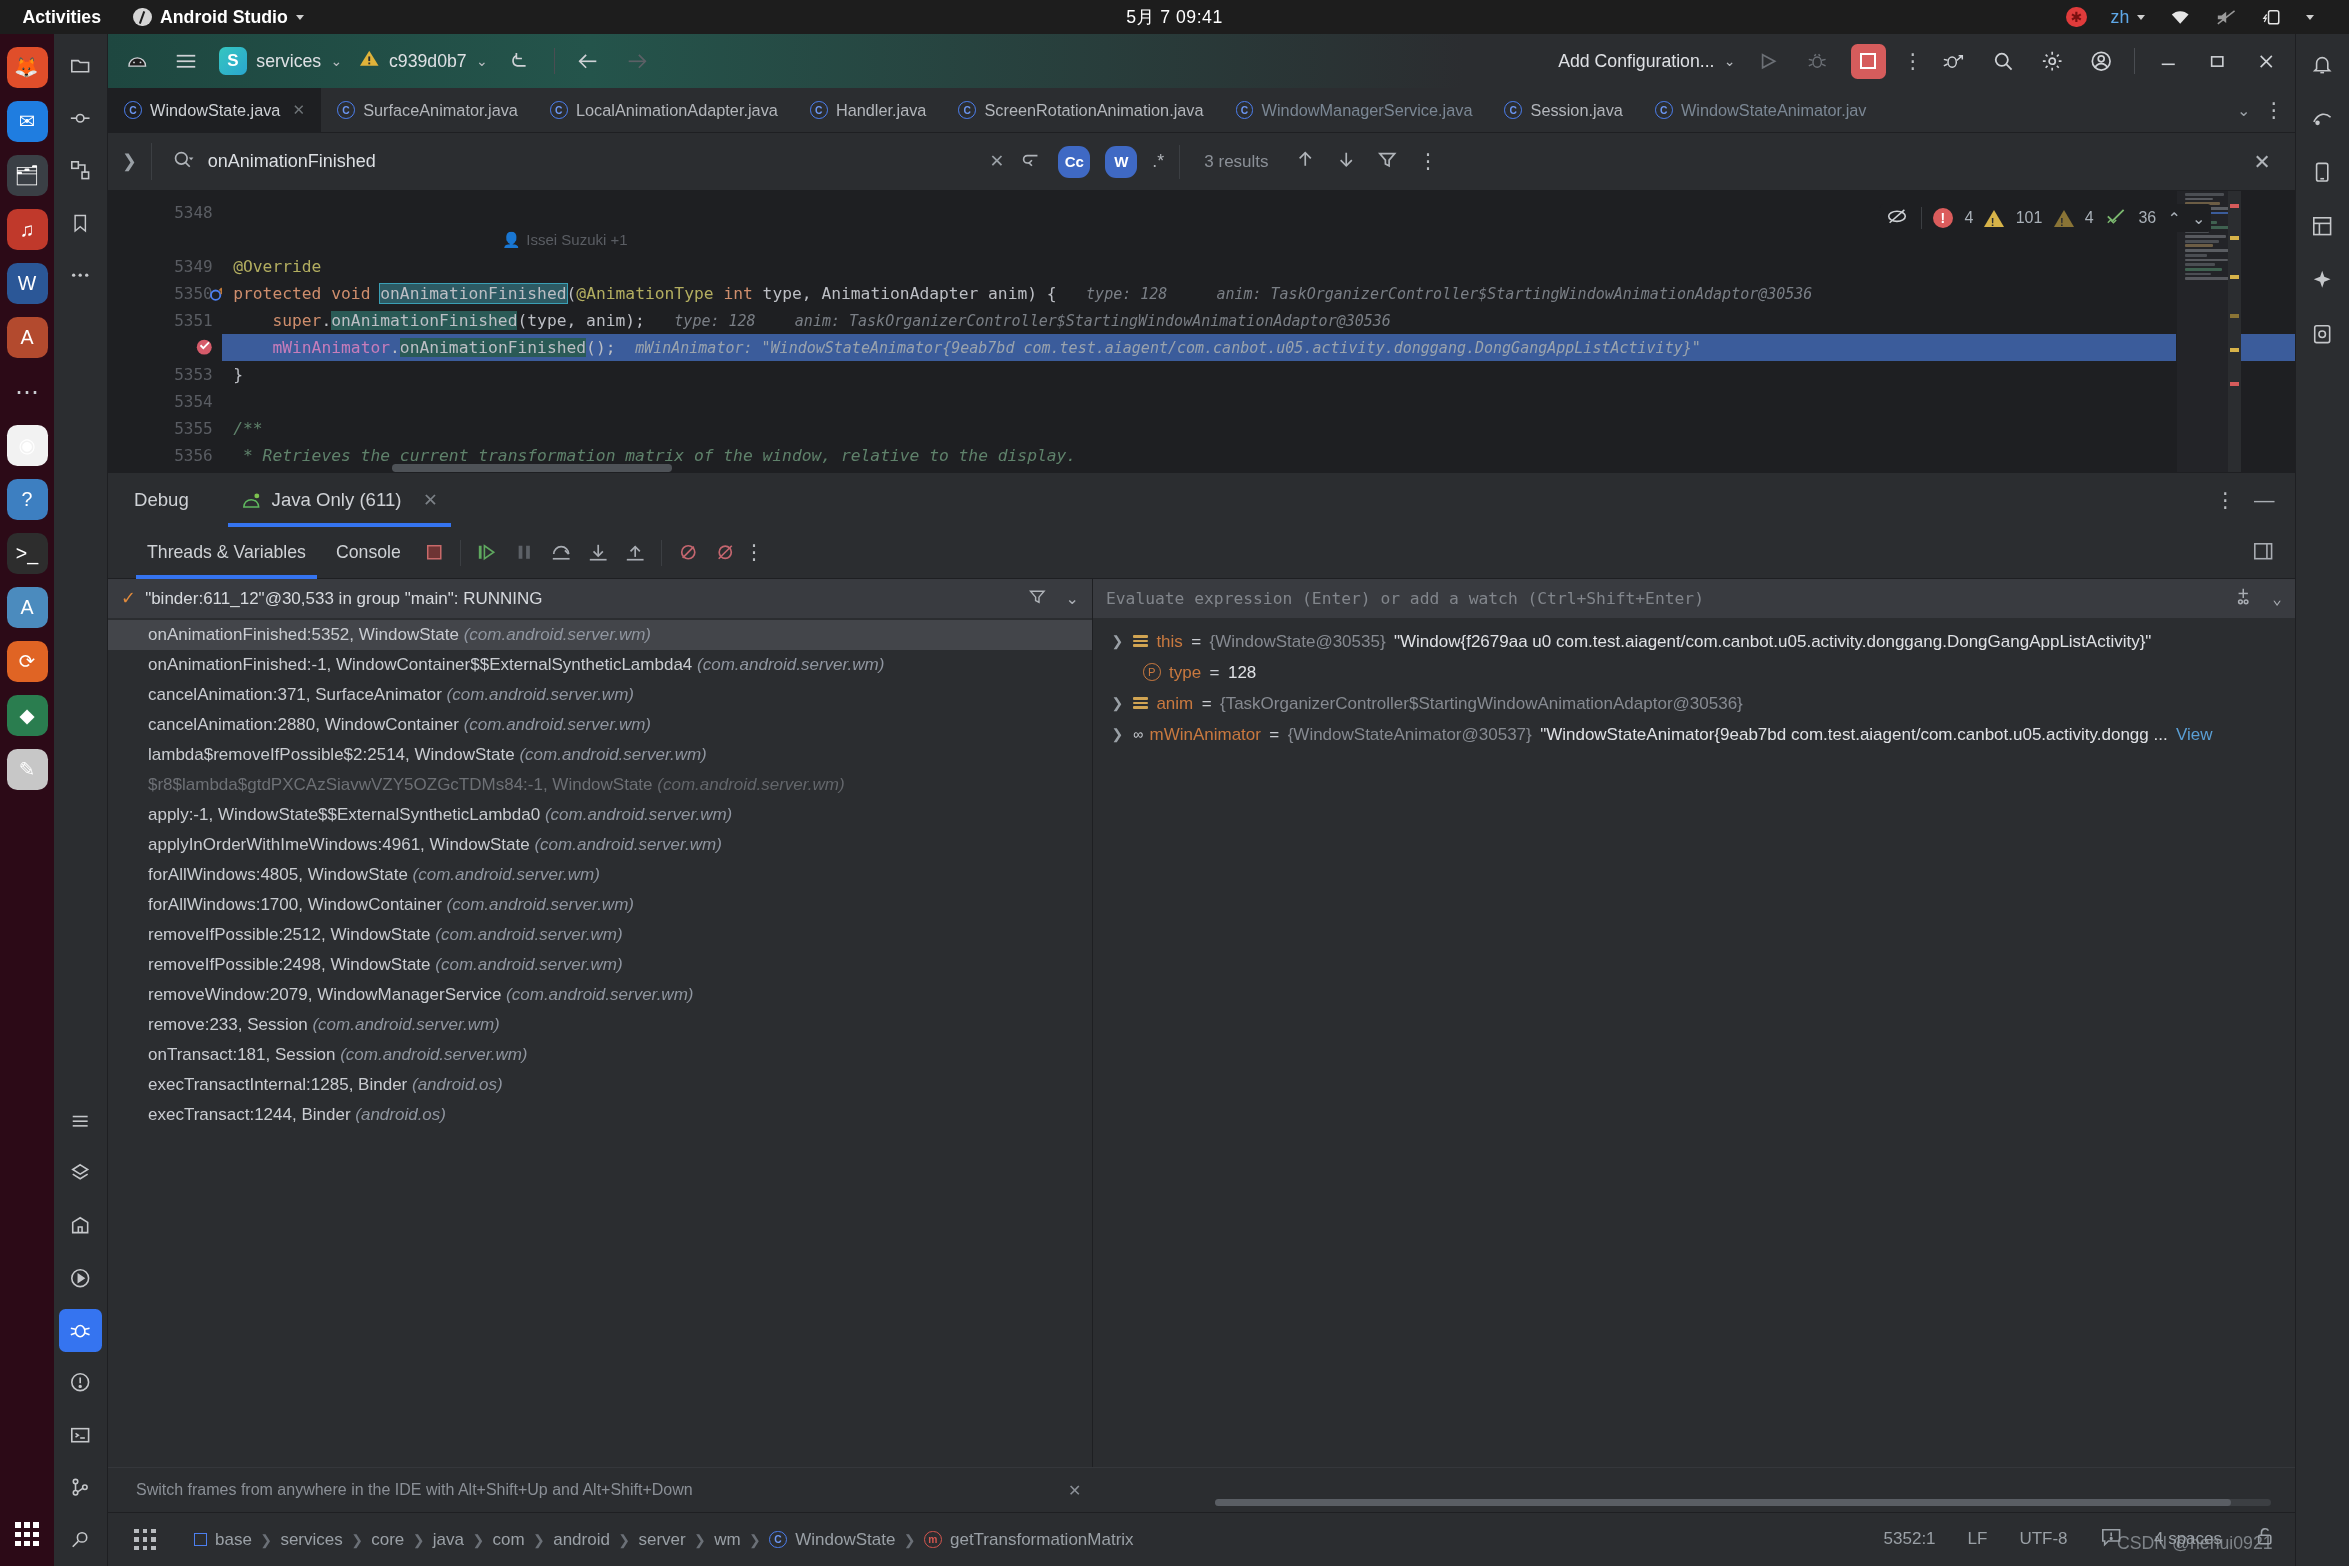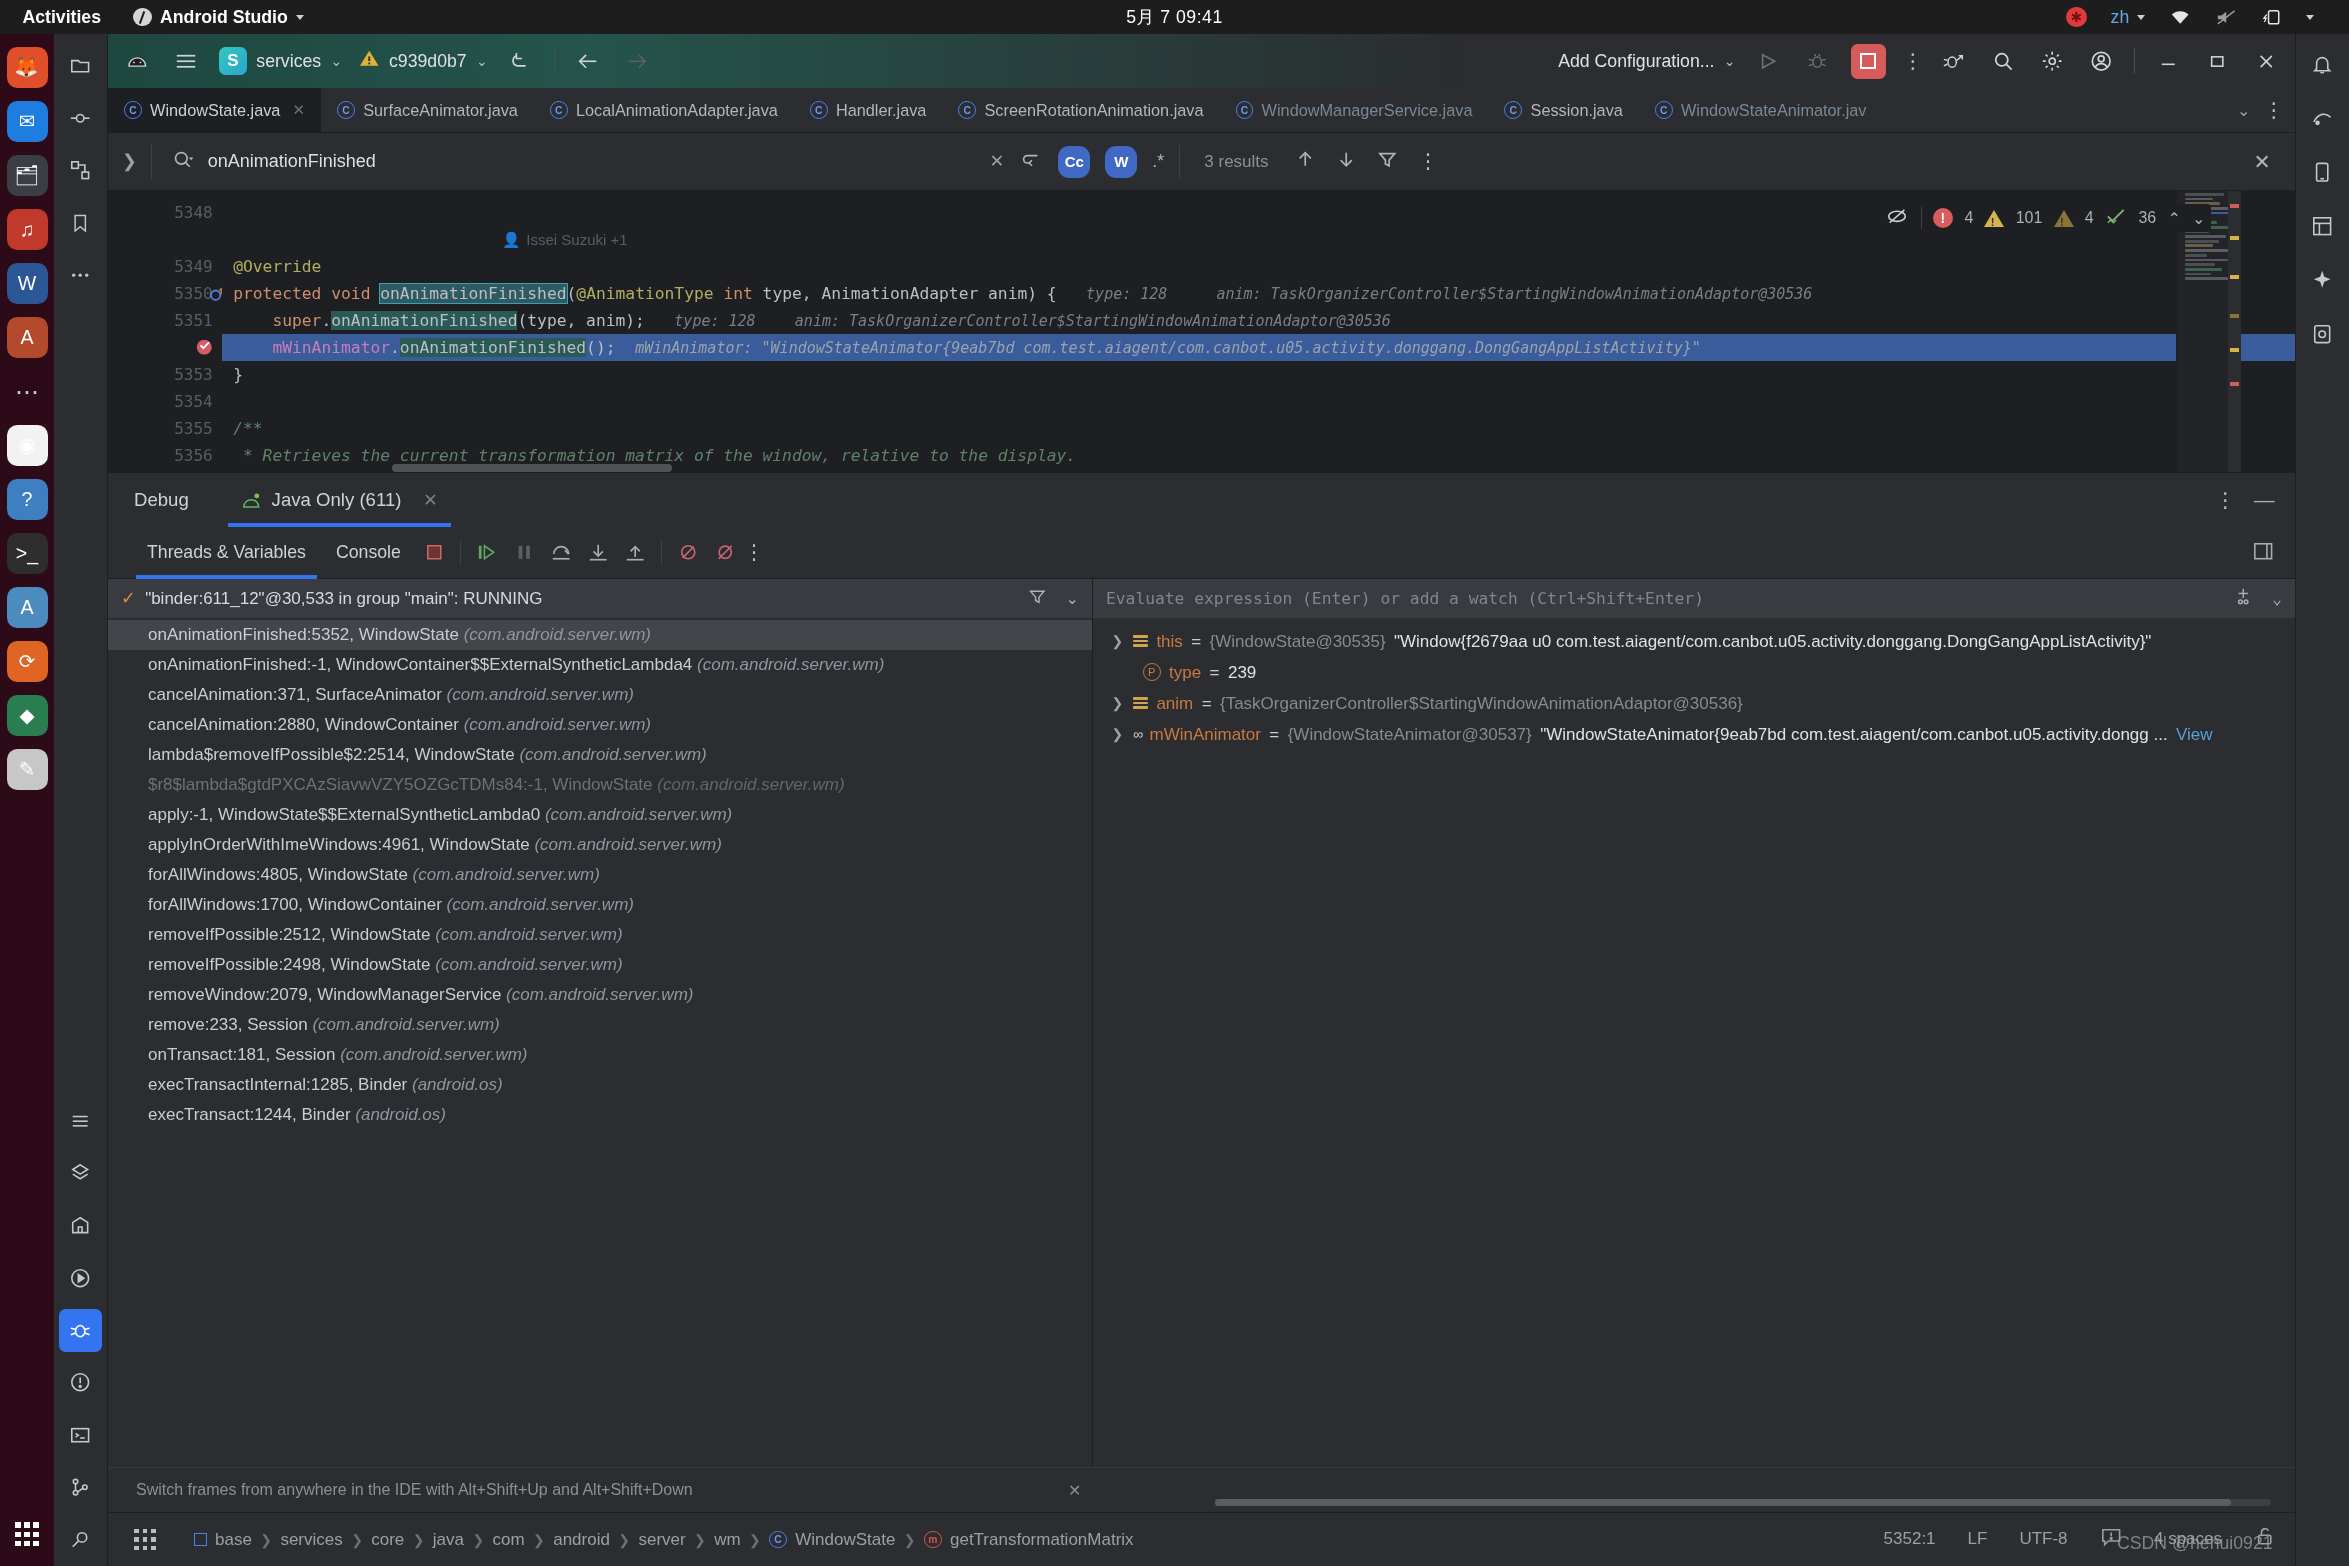--- a/index.html
+++ b/index.html
@@ -891,21 +891,21 @@
                   </span>
                 <span class="vname">this</span>
                 <span class="veq">=</span>
                 <span class="vtype">{WindowState@30535}</span>
                 <span class="vstr">"Window{f2679aa u0 com.test.aiagent/com.canbot.u05.activity.donggang.DongGangAppListActivity}"</span>
               </div>
               <div class="vrow" style="padding-left:50px;">
                 <span class="vic-p">P</span>
                 <span class="vname">type</span>
                 <span class="veq">=</span>
-                <span class="vstr">239</span>
+                <span class="vstr">128</span>
               </div>
               <div class="vrow">
                 <span class="vchev">❯</span>
                 <span class="vic-f">
                     <i></i>
                     <i></i>
                     <i></i>
                   </span>
                 <span class="vname">anim</span>
                 <span class="veq">=</span>

